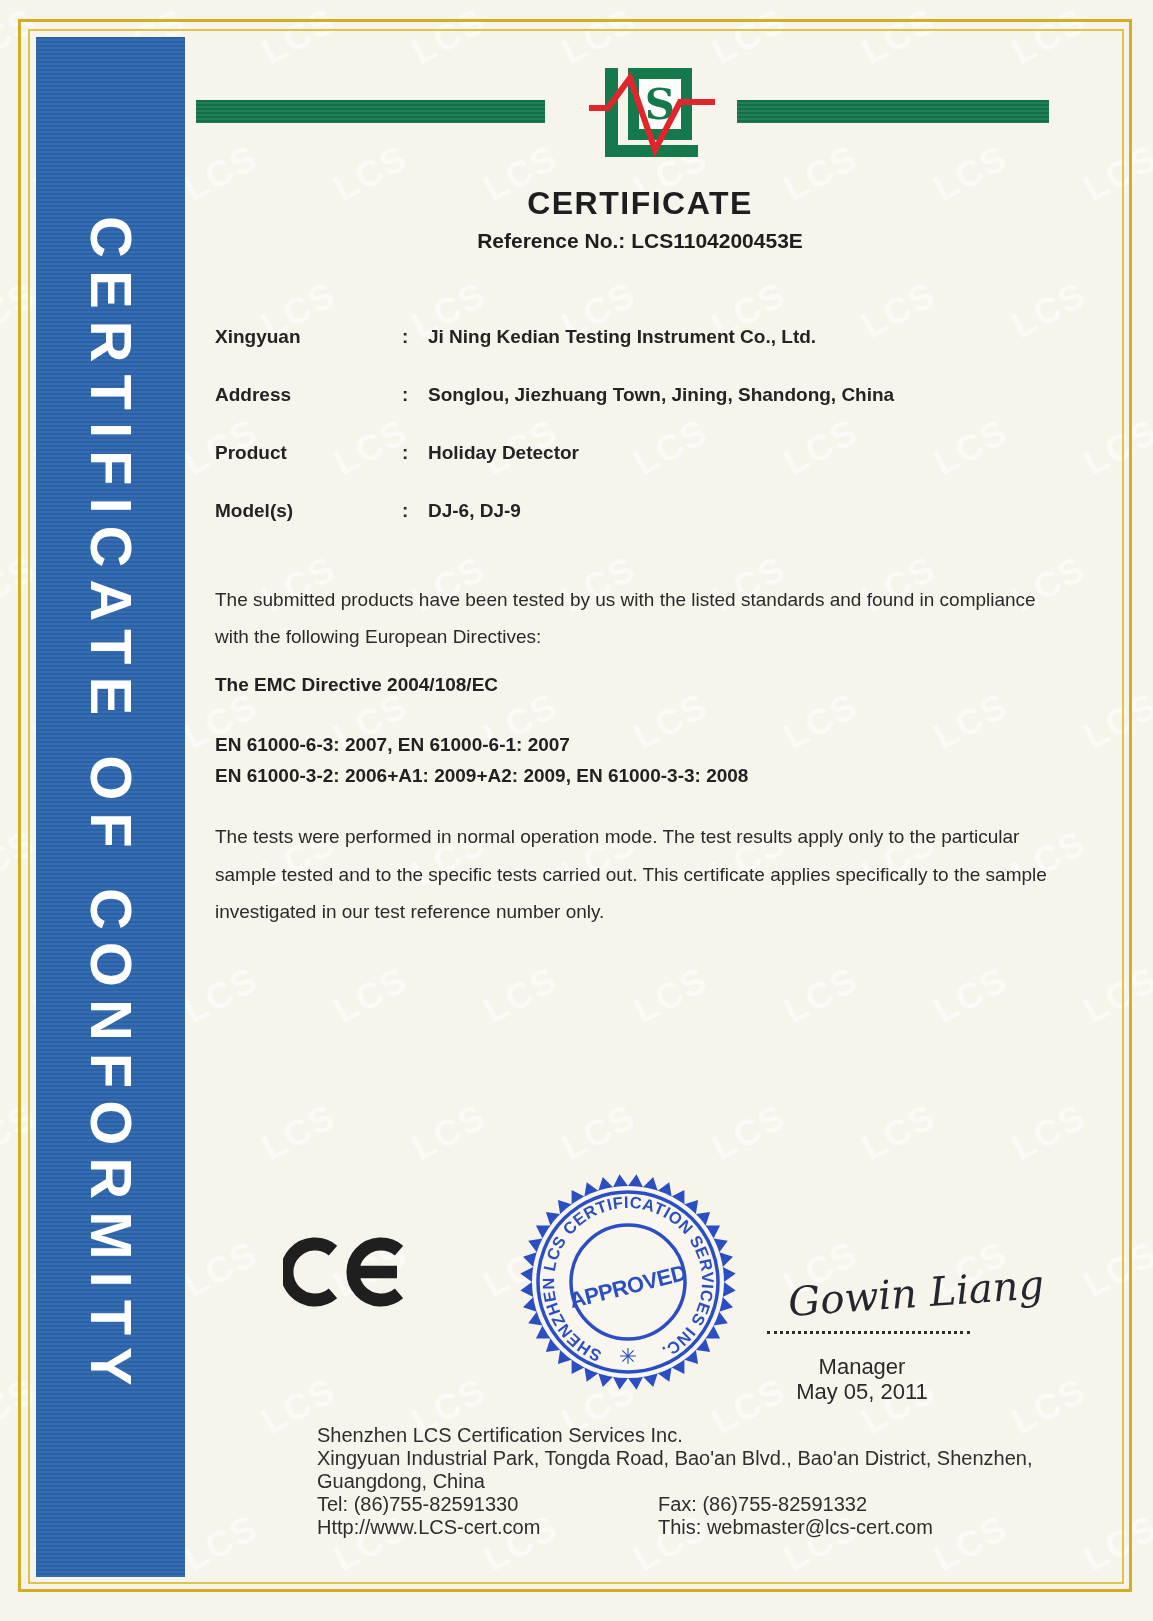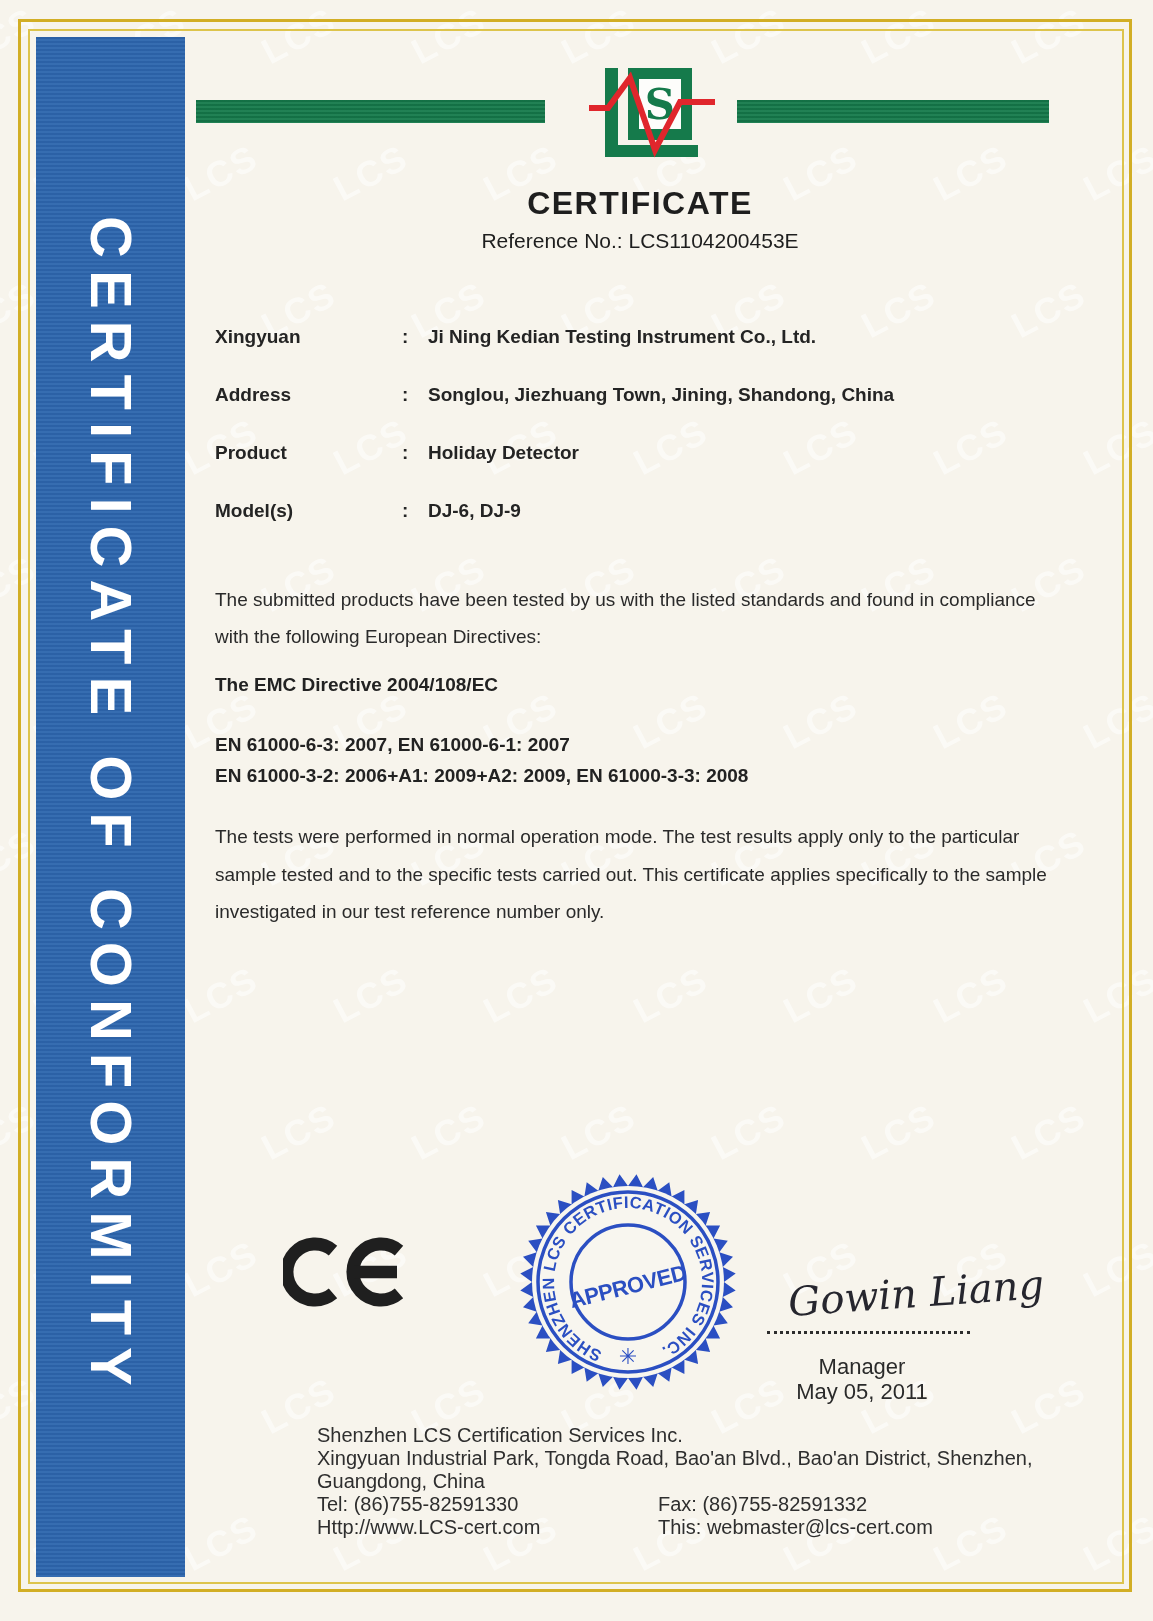--- a/index.html
+++ b/index.html
@@ -34,21 +34,21 @@
     line-height:1; white-space:nowrap;
   }
   .green-bar{position:absolute; top:100px; height:23px; background:#157a4b; z-index:2;
     background-image:repeating-linear-gradient(180deg, rgba(0,0,0,0.08) 0 2px, rgba(255,255,255,0.05) 2px 4px);}
   .green-bar.left{left:196px; width:349px;}
   .green-bar.right{left:737px; width:312px;}
   .logo{position:absolute; left:585px; top:60px; z-index:3;}
   .title-wrap{position:absolute; left:185px; top:186px; width:910px; text-align:center; z-index:2;}
   .title-main{font-size:32px; font-weight:bold; letter-spacing:1.5px; color:#1e1e1e; line-height:1.1;}
   .title-sub{font-size:27px; font-weight:bold; color:#1e1e1e; margin-top:9px; line-height:1.1;}
-  .title-ref{font-size:21px; font-weight:normal; color:#1e1e1e; margin-top:8px; line-height:1.1;}
+  .title-ref{font-size:21px; font-weight:bold; color:#1e1e1e; margin-top:8px; line-height:1.1;}
   .field-row{position:absolute; left:0; width:1153px; z-index:2; font-size:19px; font-weight:bold; color:#242424;}
   .field-label{position:absolute; left:215px;}
   .field-colon{position:absolute; left:402px;}
   .field-value{position:absolute; left:428px; width:620px;}
   .para{position:absolute; left:215px; z-index:2; font-size:19px; line-height:37px; color:#2a2a2a;}
   .bold{font-weight:bold; color:#222;}
   .ce-svg{position:absolute; left:283px; top:1228px; z-index:2;}
   .stamp-svg{position:absolute; left:518px; top:1172px; z-index:2;}
   .sig-name{
     position:absolute; left:788px; top:1270px; z-index:3;

